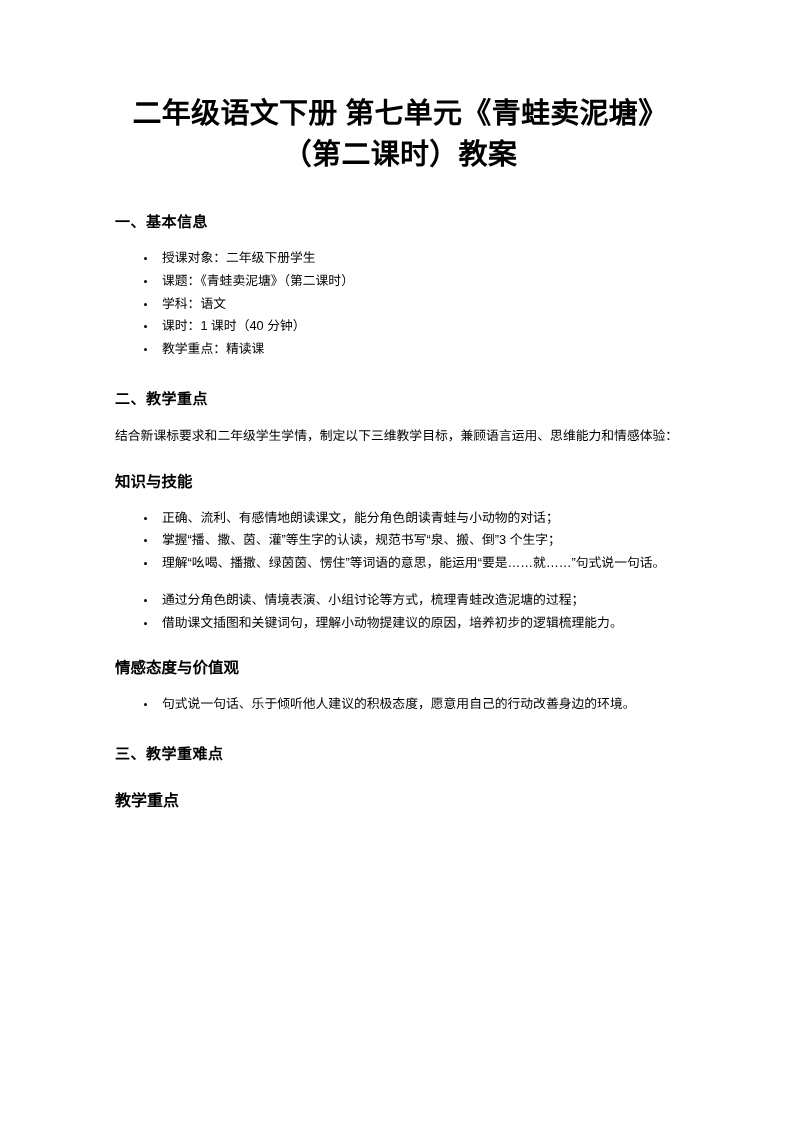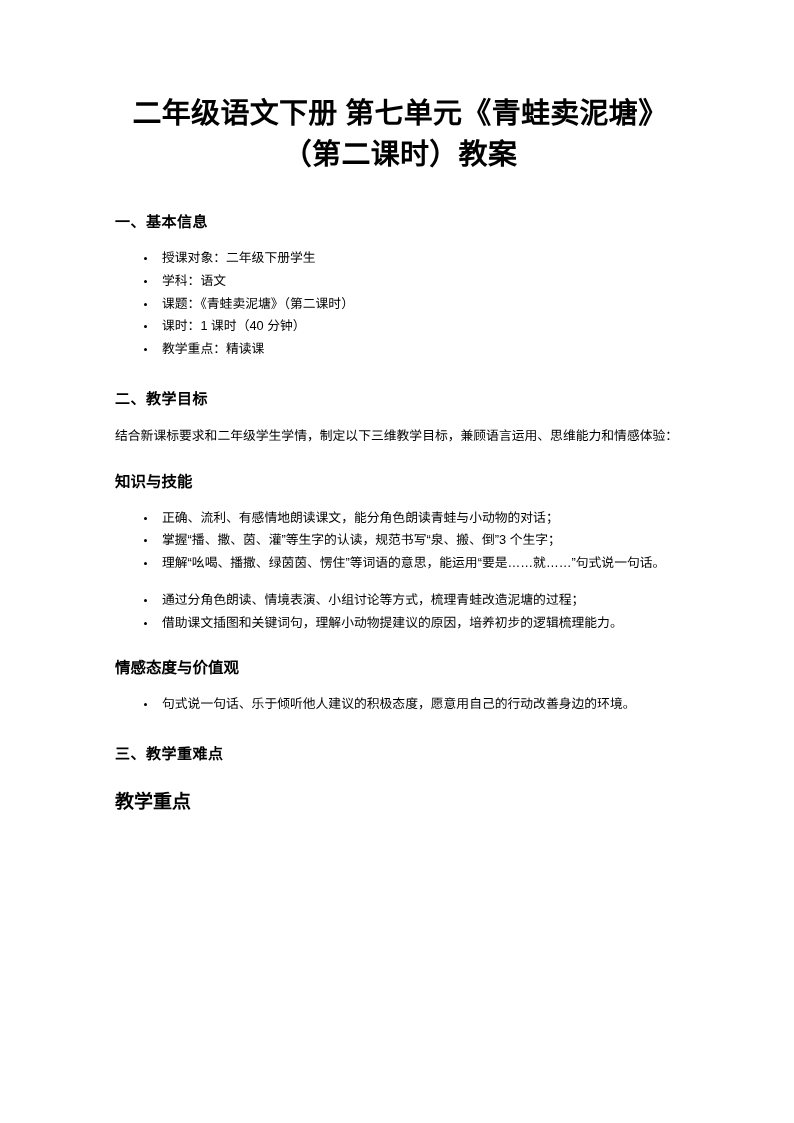--- a/index.html
+++ b/index.html
@@ -61,21 +61,21 @@
   .h3 {
     font-family: "Liberation Sans", "DejaVu Sans", sans-serif;
     font-size: 15.5px;
     font-weight: 700;
     line-height: 1.2;
     margin: 0;
     padding-top: 26px;
   }
   .h3-serif {
     font-family: "Liberation Serif", "DejaVu Serif", serif;
-    font-size: 19px;
+    font-size: 16px;
     font-weight: 700;
     line-height: 1.2;
     margin: 0;
     padding-top: 28px;
   }
 
   
   .para {
     font-size: 12.8px;
     line-height: 1.62;
@@ -119,27 +119,27 @@
 
 <div class="page">
   <div class="content">
 
     <h1 class="doc-title">二年级语文下册 第七单元《青蛙卖泥塘》（第二课时）教案</h1>
 
     <h2 class="h2 h2-1">一、基本信息</h2>
 
     <ul class="bullets list-tight">
       <li>授课对象：二年级下册学生</li>
+      <li>课题：《青蛙卖泥塘》（第二课时）</li>
       <li>学科：语文</li>
-      <li>课题：《青蛙卖泥塘》（第二课时）</li>
       <li>课时：1 课时（40 分钟）</li>
       <li>教学重点：精读课</li>
     </ul>
 
-    <h2 class="h2 h2-2">二、教学目标</h2>
+    <h2 class="h2 h2-2">二、教学重点</h2>
 
     <p class="para">结合新课标要求和二年级学生学情，制定以下三维教学目标，兼顾语言运用、思维能力和情感体验：</p>
 
     <h3 class="h3">知识与技能</h3>
 
     <ul class="bullets list-loose">
       <li>正确、流利、有感情地朗读课文，能分角色朗读青蛙与小动物的对话；</li>
       <li>掌握“播、撒、茵、灌”等生字的认读，规范书写“泉、搬、倒”3 个生字；</li>
       <li>理解“吆喝、播撒、绿茵茵、愣住”等词语的意思，能运用“要是……就……”句式说一句话。</li>
     </ul>

